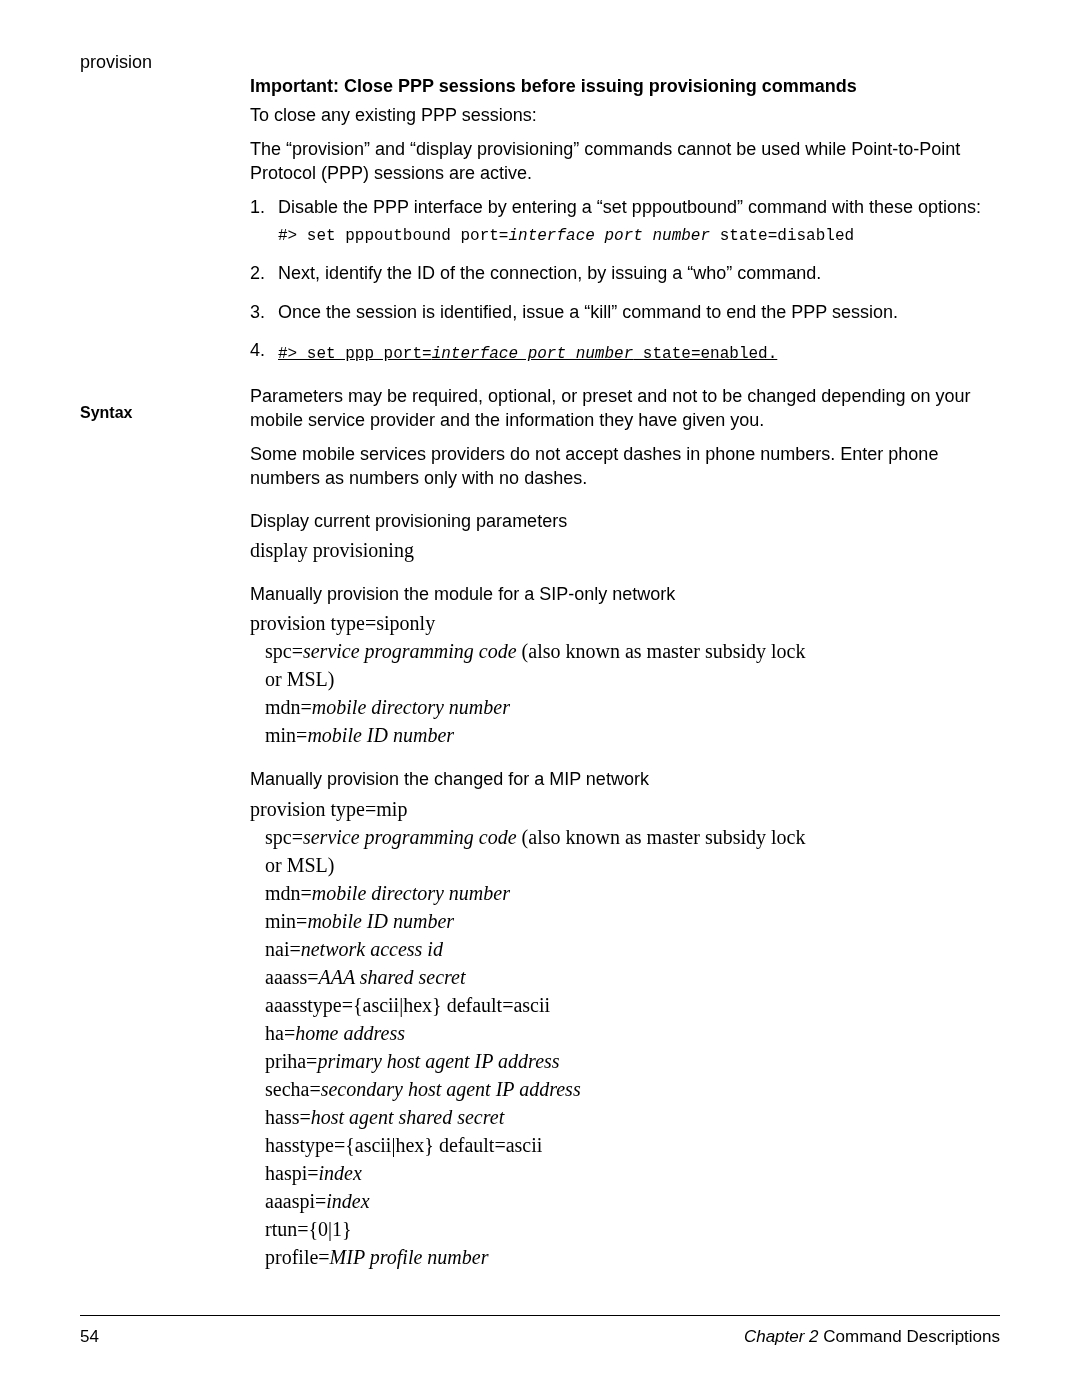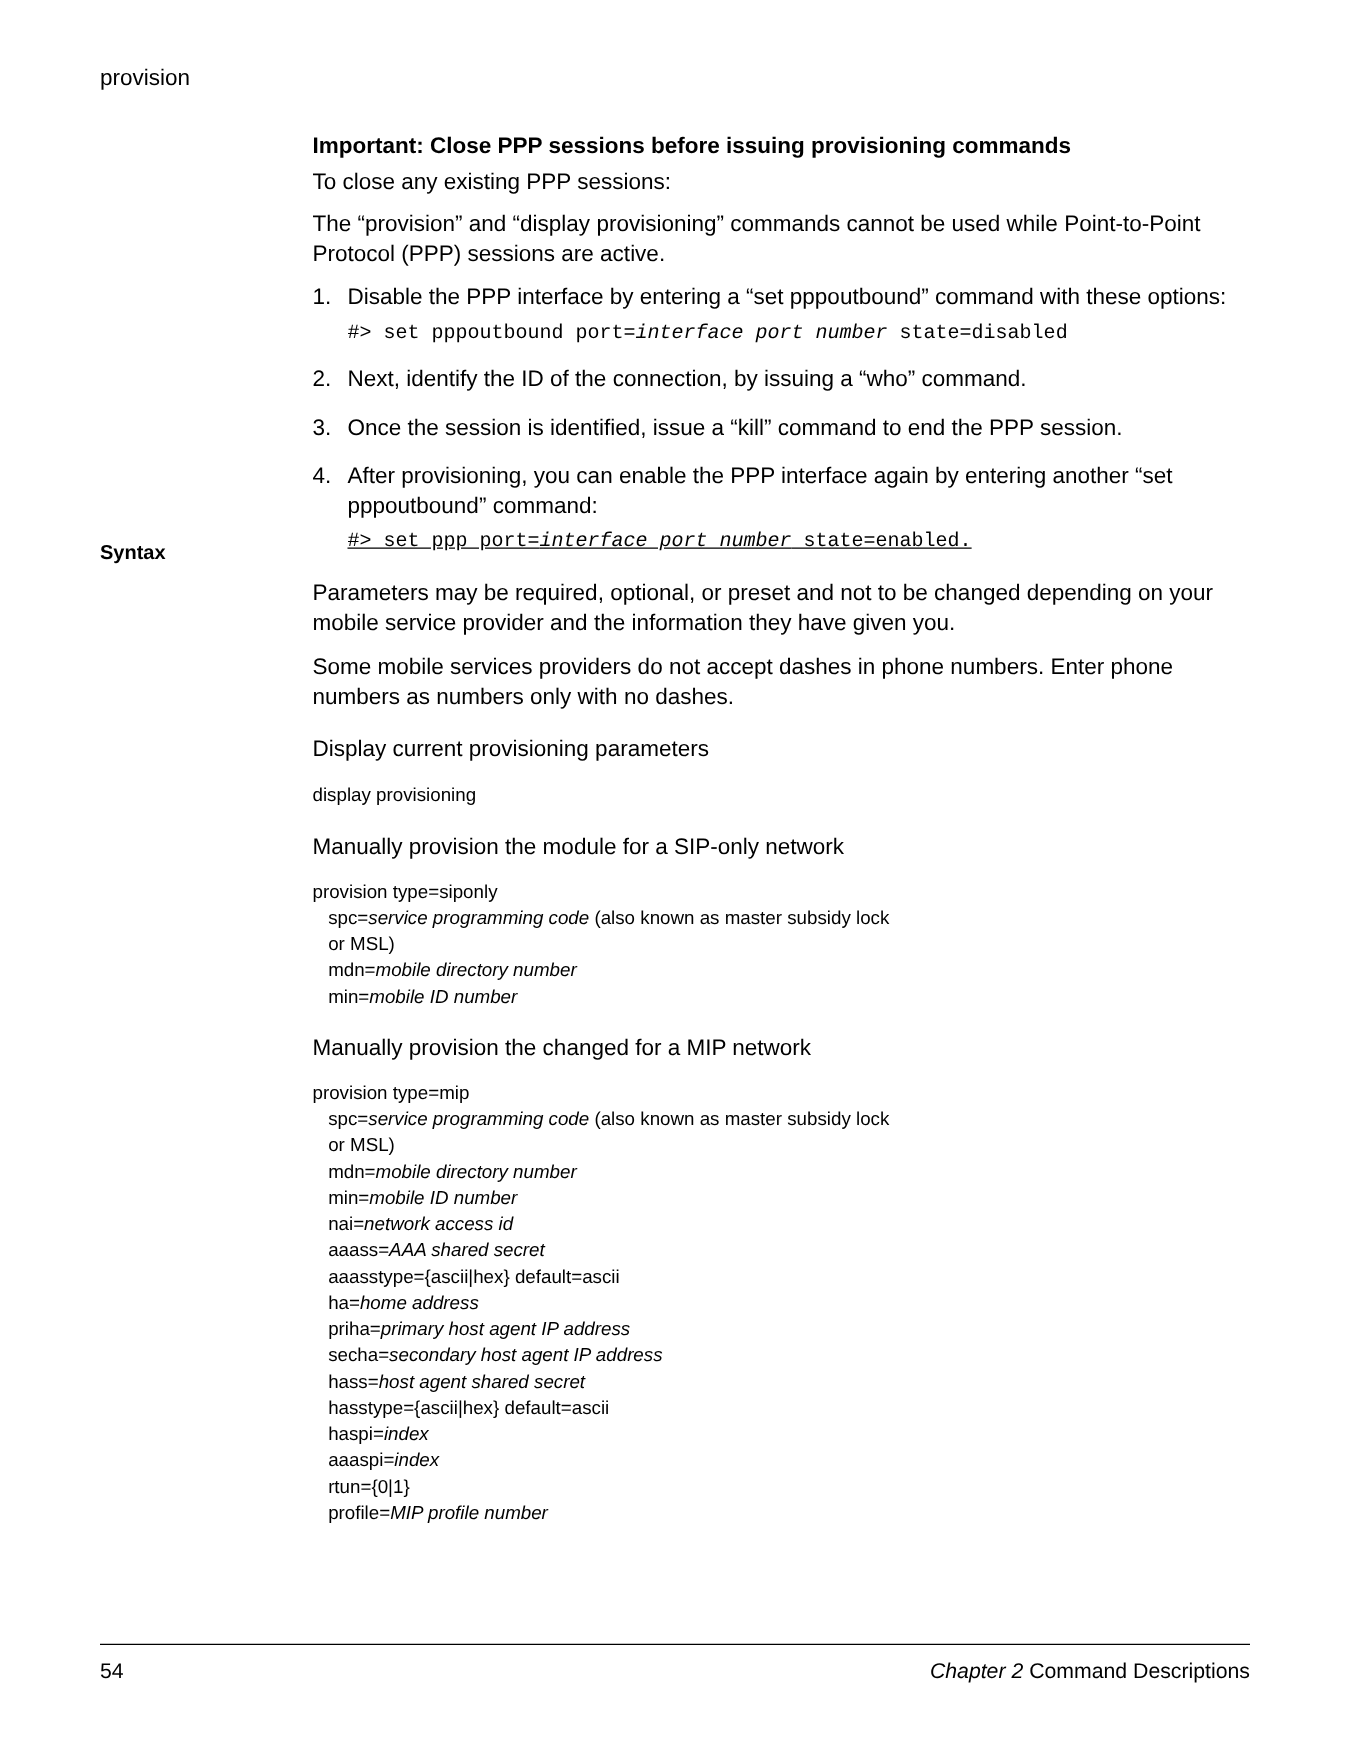--- a/index.html
+++ b/index.html
@@ -13,21 +13,20 @@
   }
   .page {
     width: 1080px;
     height: 1397px;
     box-sizing: border-box;
     padding: 50px 80px 40px 80px;
     position: relative;
   }
   .header-title {
     font-size: 18px;
-    margin-bottom: 30px;
   }
   .body-area {
     display: flex;
   }
   .left-col {
     width: 170px;
     flex: 0 0 170px;
   }
   .right-col {
     flex: 1;
@@ -53,25 +52,25 @@
   }
   ol.steps > li .step-body {
     flex: 1;
   }
   .code {
     font-family: "Courier New", Courier, monospace;
     font-size: 16px;
     white-space: pre;
   }
   .code-block {
-    font-family: Liberation Sans, sans-serif;
-    font-size: 15px;
+    font-family: Liberation Serif, serif;
+    font-size: 20px;
     white-space: pre;
     line-height: 1.4;
-    margin: 14px 0 14px 0;
+    margin: 3px 0 14px 0;
   }
   .italic {
     font-style: italic;
   }
   .syntax-label {
     font-weight: bold;
     font-size: 16px;
   }
   .sub-heading {
     font-weight: normal;
@@ -130,21 +129,20 @@
           <div class="num">2.</div>
           <div class="step-body">Next, identify the ID of the connection, by issuing a “who” command.</div>
         </li>
         <li>
           <div class="num">3.</div>
           <div class="step-body">Once the session is identified, issue a “kill” command to end the PPP session.</div>
         </li>
         <li>
           <div class="num">4.</div>
           <div class="step-body">
-            <div>After provisioning, you can enable the PPP interface again by entering another “set pppoutbound” command:</div>
             <div class="code" style="margin-top:6px;text-decoration:underline;"><span>#&gt; set ppp port=</span><span class="italic">interface port number</span><span> state=enabled.</span></div>
           </div>
         </li>
       </ol>
 
       <div class="para" style="margin-top:18px;">Parameters may be required, optional, or preset and not to be changed depending on your mobile service provider and the information they have given you.</div>
       <div class="para">Some mobile services providers do not accept dashes in phone numbers. Enter phone numbers as numbers only with no dashes.</div>
 
       <div class="sub-heading">Display current provisioning parameters</div>
       <div class="code-block">display provisioning</div>

